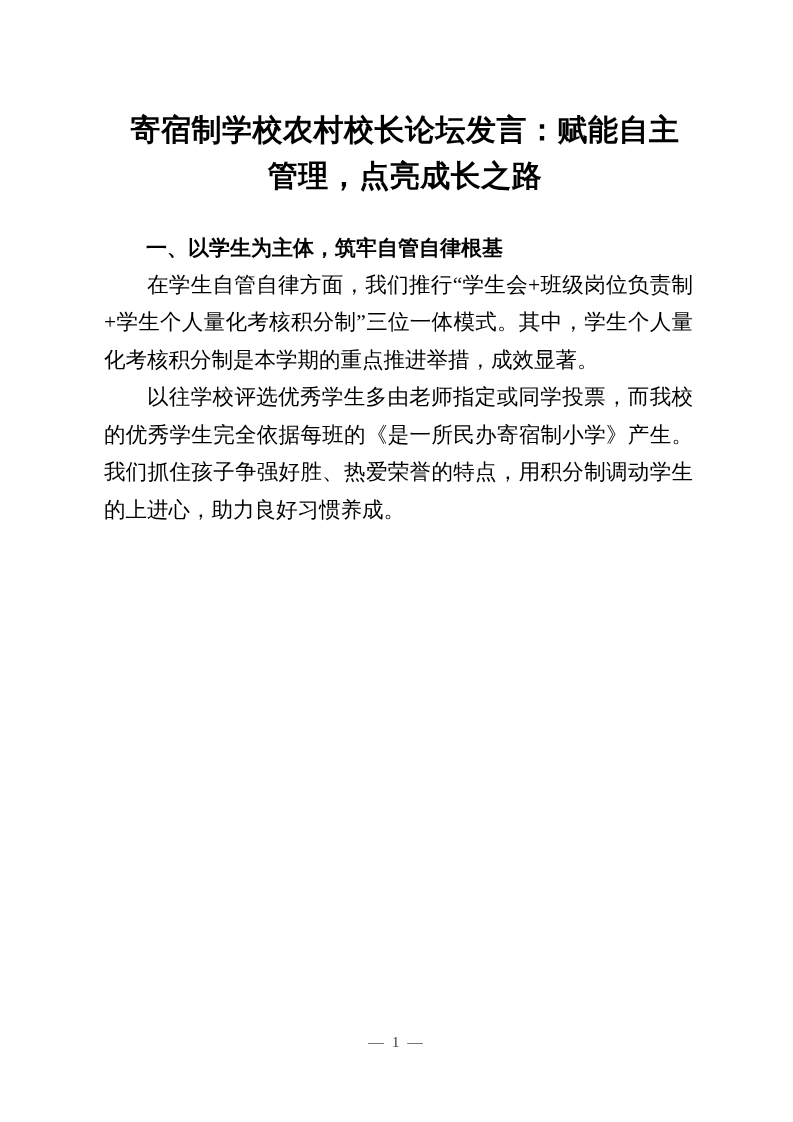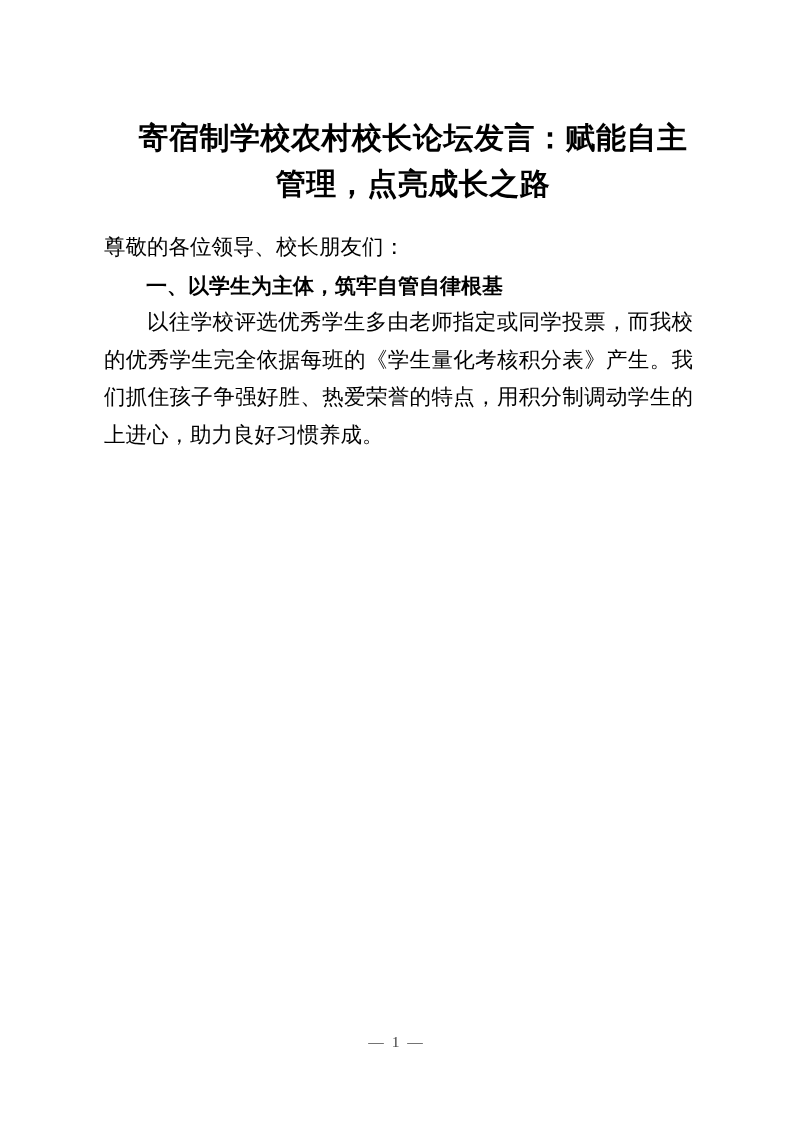--- a/index.html
+++ b/index.html
@@ -22,21 +22,21 @@
     height: 1122px;
     background: #ffffff;
   }
   .doc-title {
     position: absolute;
     top: 99px;
     left: 103px;
     width: 588px;
     box-sizing: border-box;
     padding: 0 14px;
-    margin: 16px;
+    margin: 8px;
     text-align: center;
     font-size: 30px;
     line-height: 46px;
     font-weight: 700;
     color: #000000;
     letter-spacing: 0.5px;
   }
   .doc-body {
     position: absolute;
     top: 229px;
@@ -75,19 +75,19 @@
     letter-spacing: 2px;
   }
 </style>
 </head>
 <body>
 
 <div class="page">
   <h1 class="doc-title">寄宿制学校农村校长论坛发言：赋能自主管理，点亮成长之路</h1>
 
   <div class="doc-body" id="doc-body">
-      <p class="salutation">尊敬的各位领导、校长朋友们：</p>
       <p class="heading">一、以学生为主体，筑牢自管自律根基</p>
-      <p class="paragraph">以往学校评选优秀学生多由老师指定或同学投票，而我校的优秀学生完全依据每班的《学生量化考核积分表》产生。我们抓住孩子争强好胜、热爱荣誉的特点，用积分制调动学生的上进心，助力良好习惯养成。</p>
+      <p class="paragraph">在学生自管自律方面，我们推行“学生会+班级岗位负责制+学生个人量化考核积分制”三位一体模式。其中，学生个人量化考核积分制是本学期的重点推进举措，成效显著。</p>
+      <p class="paragraph">以往学校评选优秀学生多由老师指定或同学投票，而我校的优秀学生完全依据每班的《是一所民办寄宿制小学》产生。我们抓住孩子争强好胜、热爱荣誉的特点，用积分制调动学生的上进心，助力良好习惯养成。</p>
     </div>
 
   <div class="page-footer">— 1 —</div>
 </div>
 
 </body></html>

